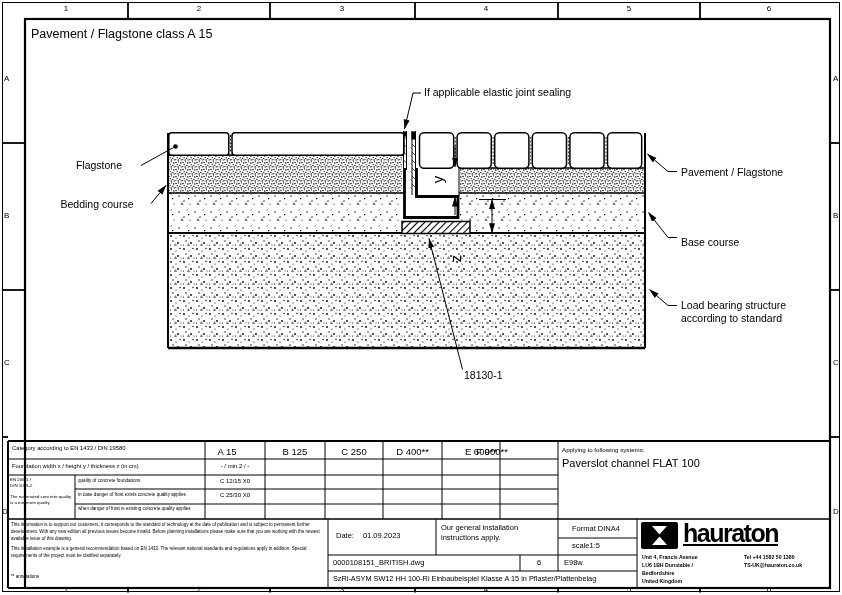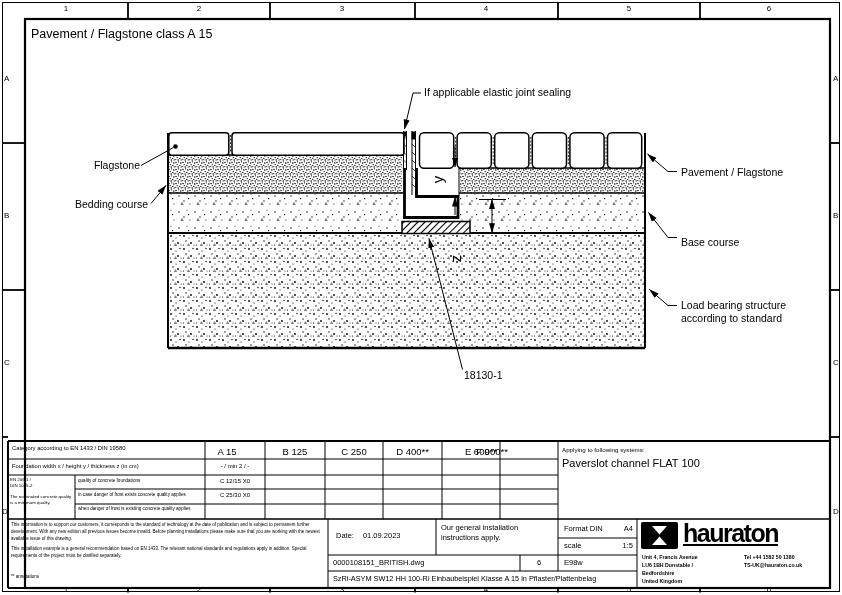--- a/index.html
+++ b/index.html
@@ -1,33 +1,33 @@
 <!DOCTYPE html>
 <html><head>
 <meta charset="utf-8">
 <style>
   html,body{margin:0;padding:0;background:#fff;}
   .page{position:relative;width:842px;height:595px;background:#fff;overflow:hidden;
         font-family:"Liberation Sans",sans-serif;color:#000;}
   .abs{position:absolute;}
   svg{display:block;}
   .lbl{position:absolute;font-size:10.5px;line-height:13px;white-space:nowrap;}
-  .rt{text-align:right;}
+  .rt{text-align:center;}
   .ruler{position:absolute;font-size:8px;color:#000;}
   .dim{position:absolute;font-size:15px;transform:rotate(-90deg);font-style:normal;}
   .tcell{position:absolute;overflow:hidden;}
   .cat{font-size:9.5px;text-align:center;}
   .small6{font-size:6px;text-align:center;}
   .tiny{font-size:4.6px;line-height:1.25;}
   .tiny2{font-size:4.4px;line-height:1.3;white-space:pre-line;}
   .disc{font-size:4.5px;line-height:1.55;}
   .tb{font-size:7.5px;}
   .brandword{font-size:25px;font-weight:bold;letter-spacing:-1.5px;line-height:1;text-decoration:underline;}
   .addr{font-size:5.2px;font-weight:bold;line-height:1.55;}
-  .flexbet{display:flex;justify-content:space-between;}
+  .flexbet{display:flex;justify-content:flex-start;margin-left:8px;}
 </style>
 </head>
 <body>
 
 <div class="page">
 
   <svg class="abs" style="left:0;top:0" width="842" height="595" viewBox="0 0 842 595">
     <defs>
       <marker id="ah" orient="auto-start-reverse" markerUnits="userSpaceOnUse" markerWidth="12" markerHeight="8" refX="9.5" refY="3">
         <path d="M0,0 L10,3 L0,6 Z" fill="#000"></path>

